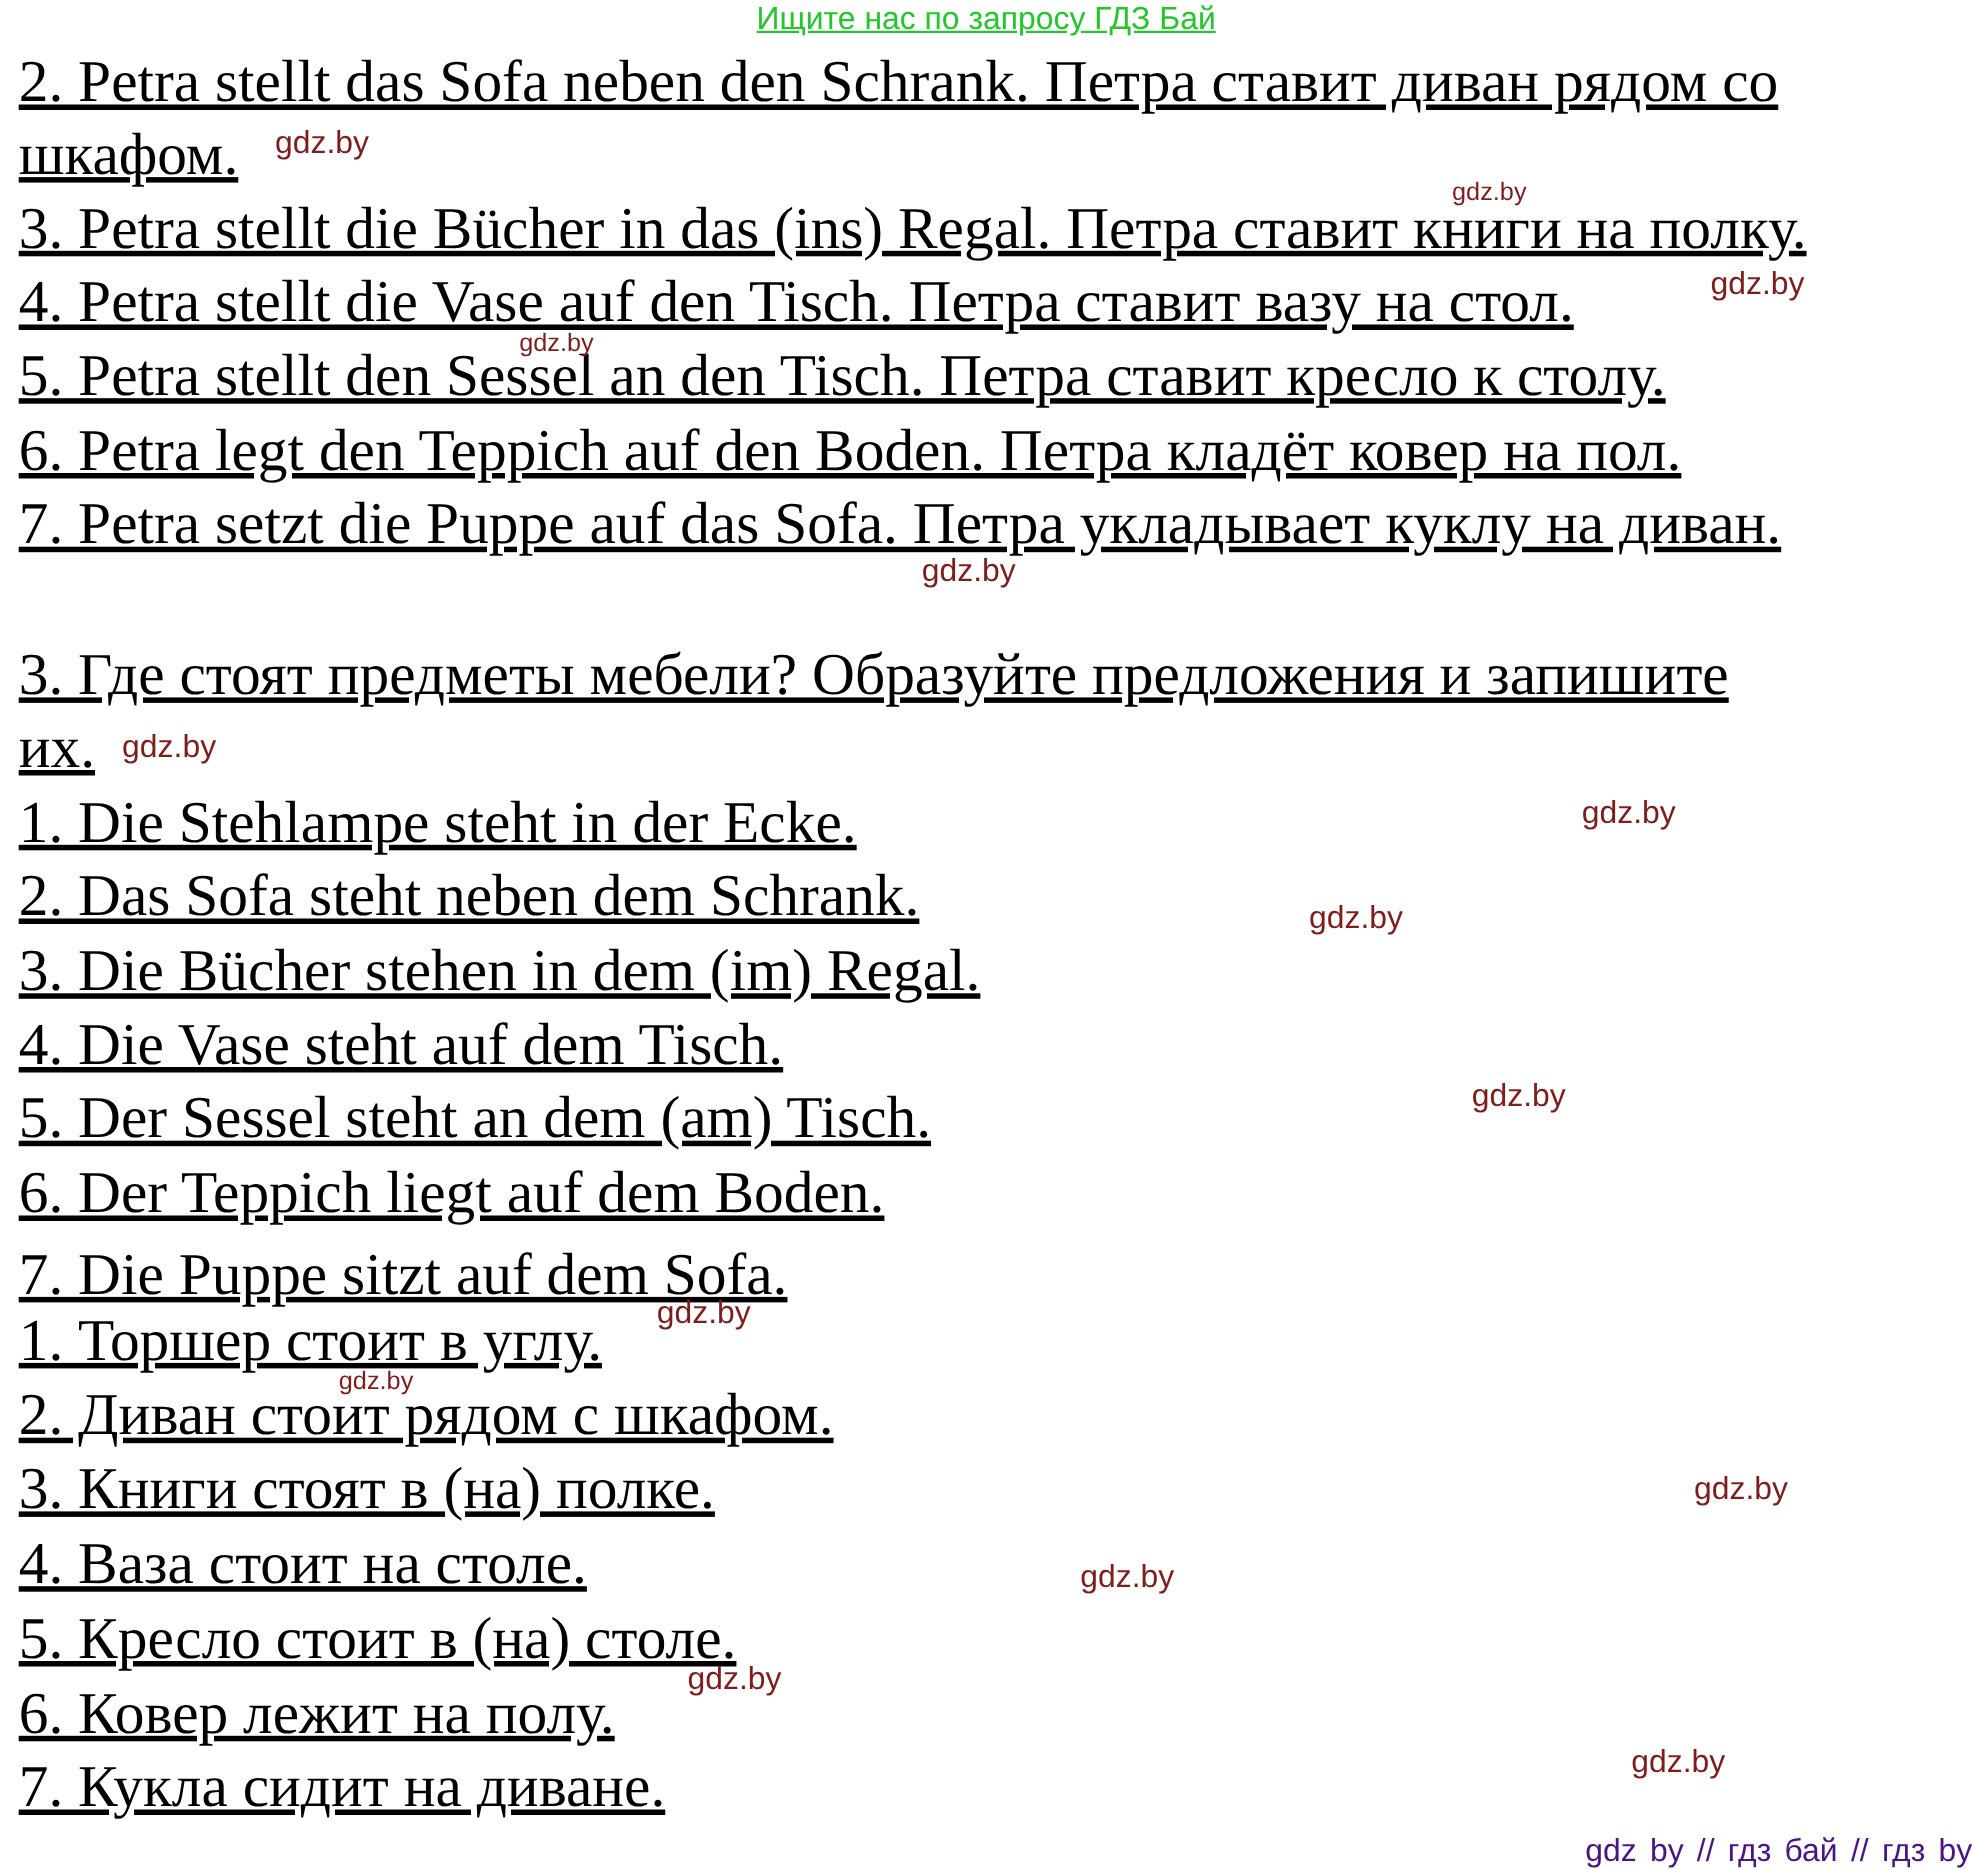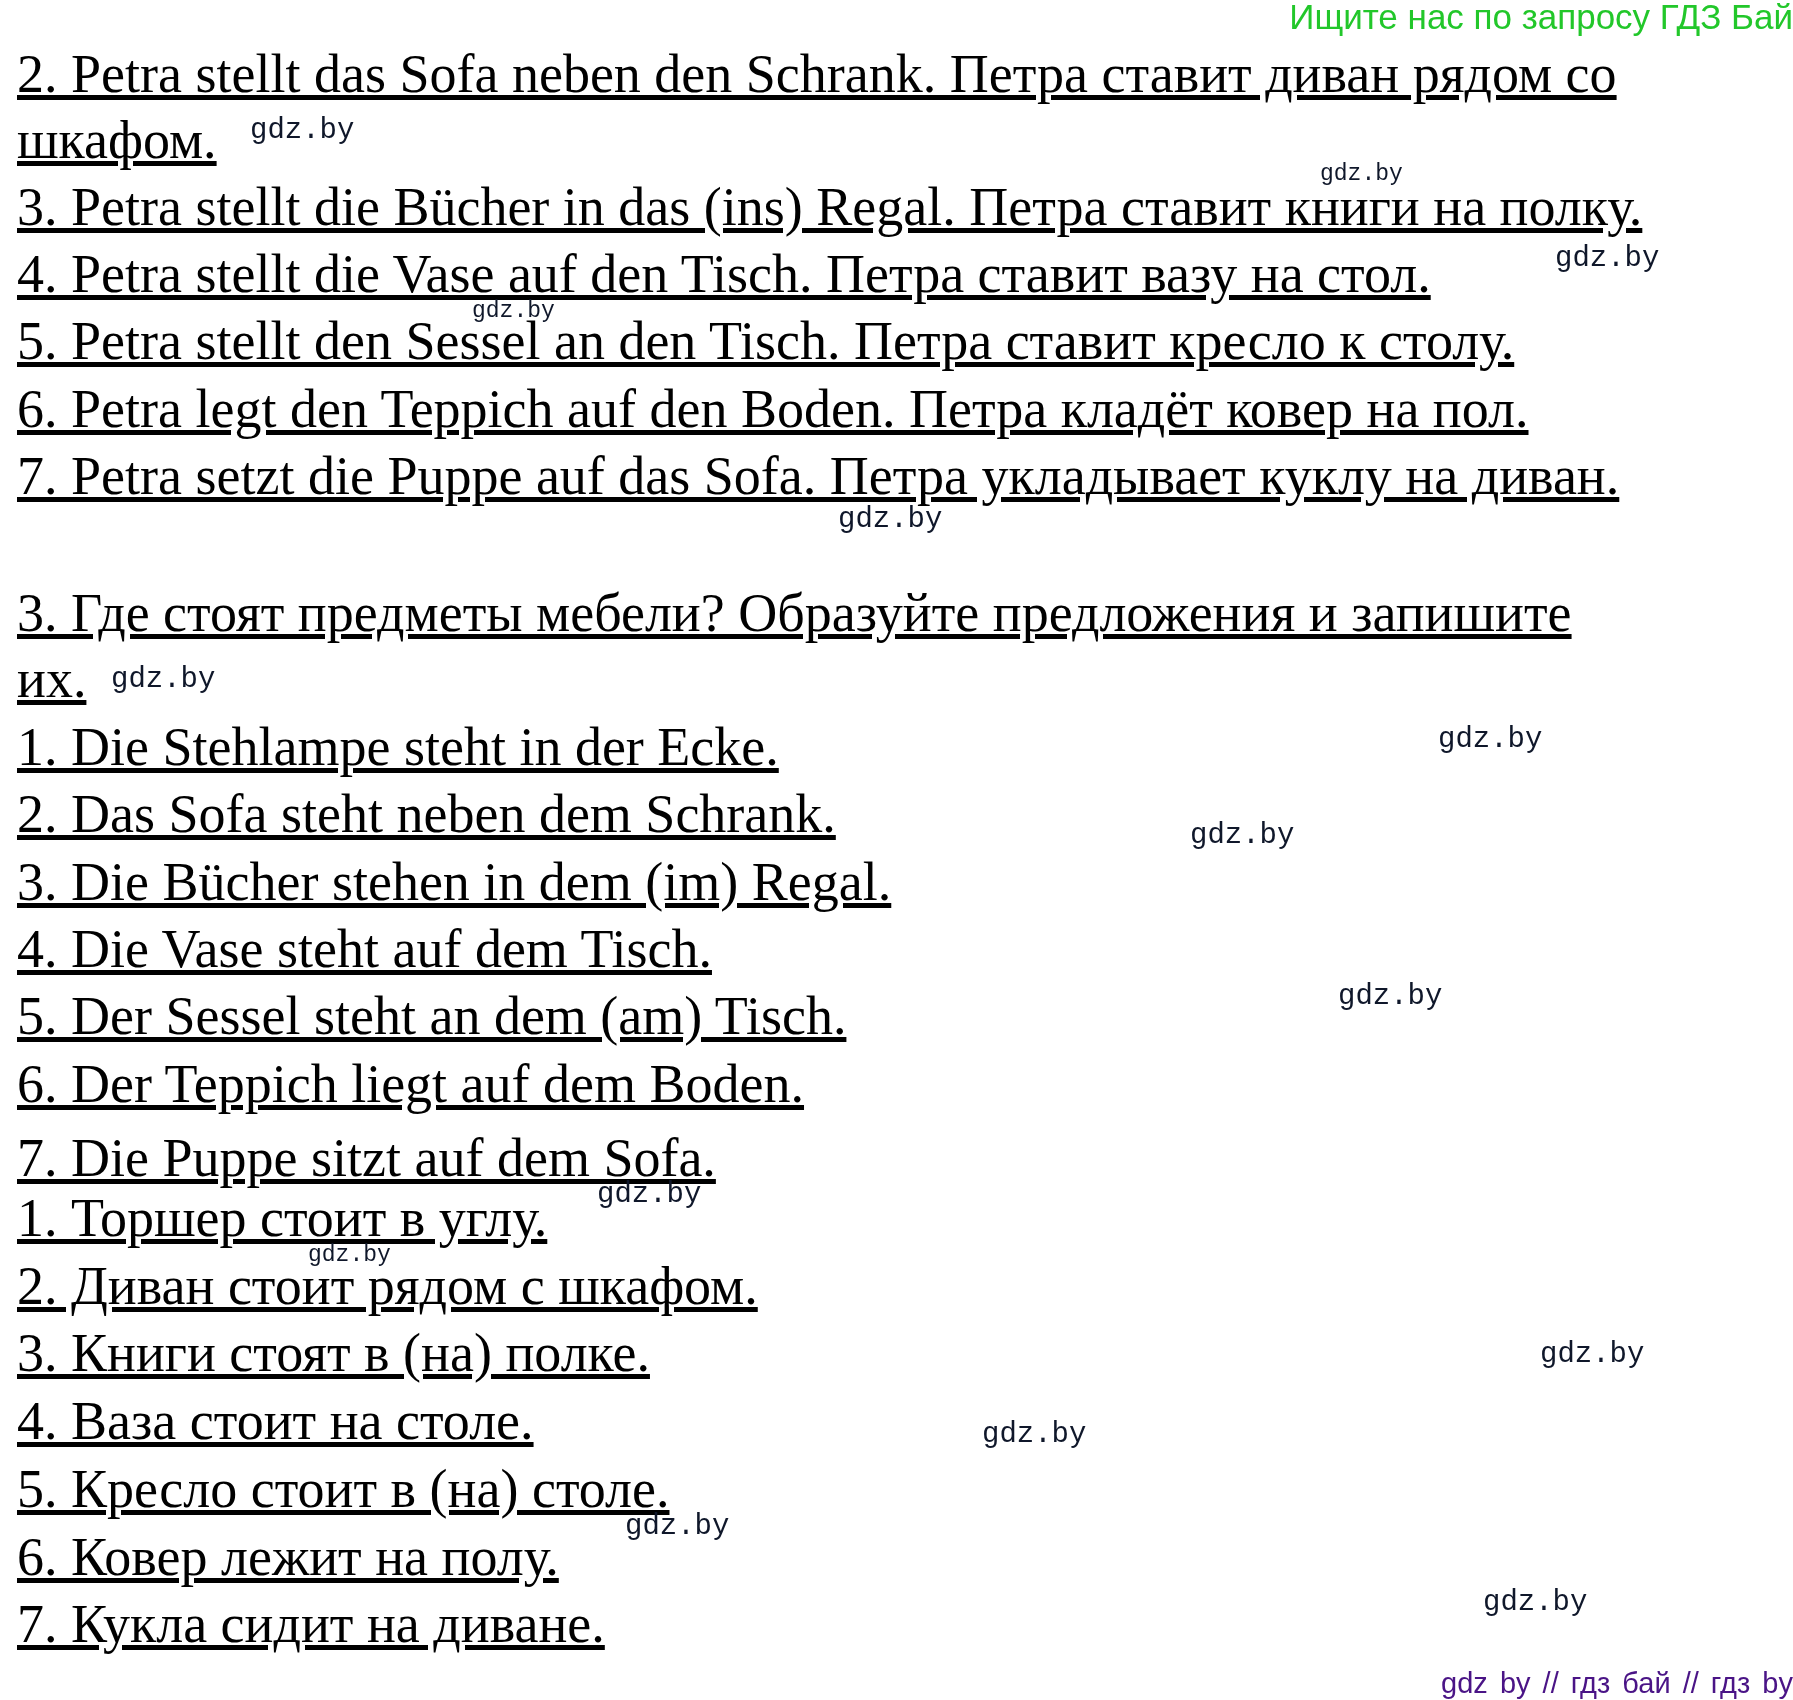--- a/index.html
+++ b/index.html
@@ -1,29 +1,29 @@
 <!DOCTYPE html>
 <html><head>
 <meta charset="utf-8">
 <style>
   html, body { margin: 0; padding: 0; background: #ffffff; }
   body { width: 1793px; height: 1700px; position: relative; overflow: hidden; }
   .hdr {
     position: absolute; left: 0; width: 1793px; top: 0; height: 34px;
-    text-align: right; font-family: "Liberation Sans", sans-serif;
-    font-size: 35px; line-height: 34px; color: #22c72a;
+    text-align: center; font-family: "Liberation Sans", sans-serif;
+    font-size: 29px; line-height: 34px; color: #22c72a; text-decoration: underline;
   }
   .line {
     position: absolute; left: 17px; white-space: nowrap;
     font-family: "Liberation Serif", serif; font-size: 54px; line-height: 54px;
     color: #000000; height: 54px; text-decoration: underline;
   }
   .wm {
     position: absolute; white-space: nowrap;
-    font-family: Liberation Mono, monospace; color: #0f172a;
+    font-family: Liberation Sans, sans-serif; color: #7f1d1d;
     font-size: 29px; line-height: 29px;
   }
   .wm.small { font-size: 23px; line-height: 23px; }
   .ftr {
     position: absolute; left: 0; width: 1793px; top: 1666px; height: 34px;
     text-align: right; font-family: "Liberation Sans", sans-serif;
     font-size: 29px; line-height: 34px; color: #4a1486; word-spacing: 4px;
   }
 </style>
 </head>

